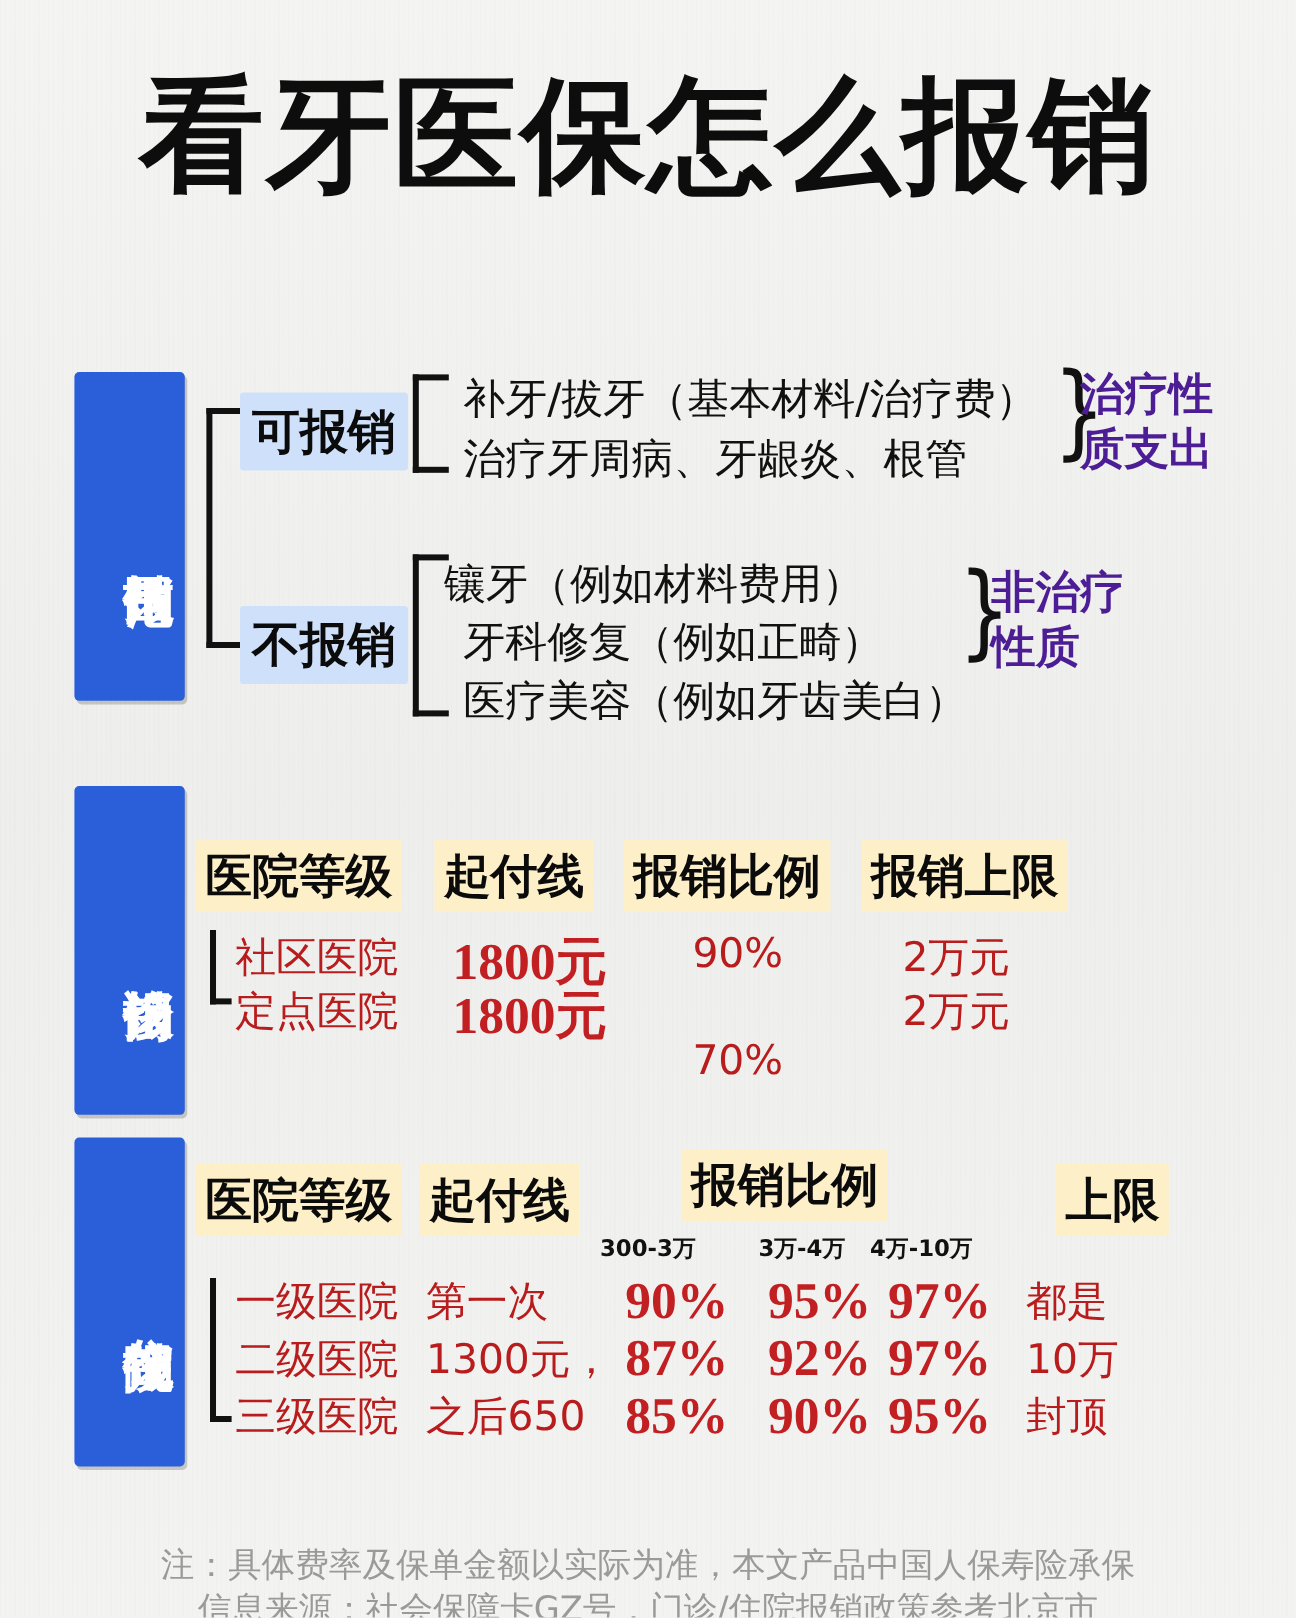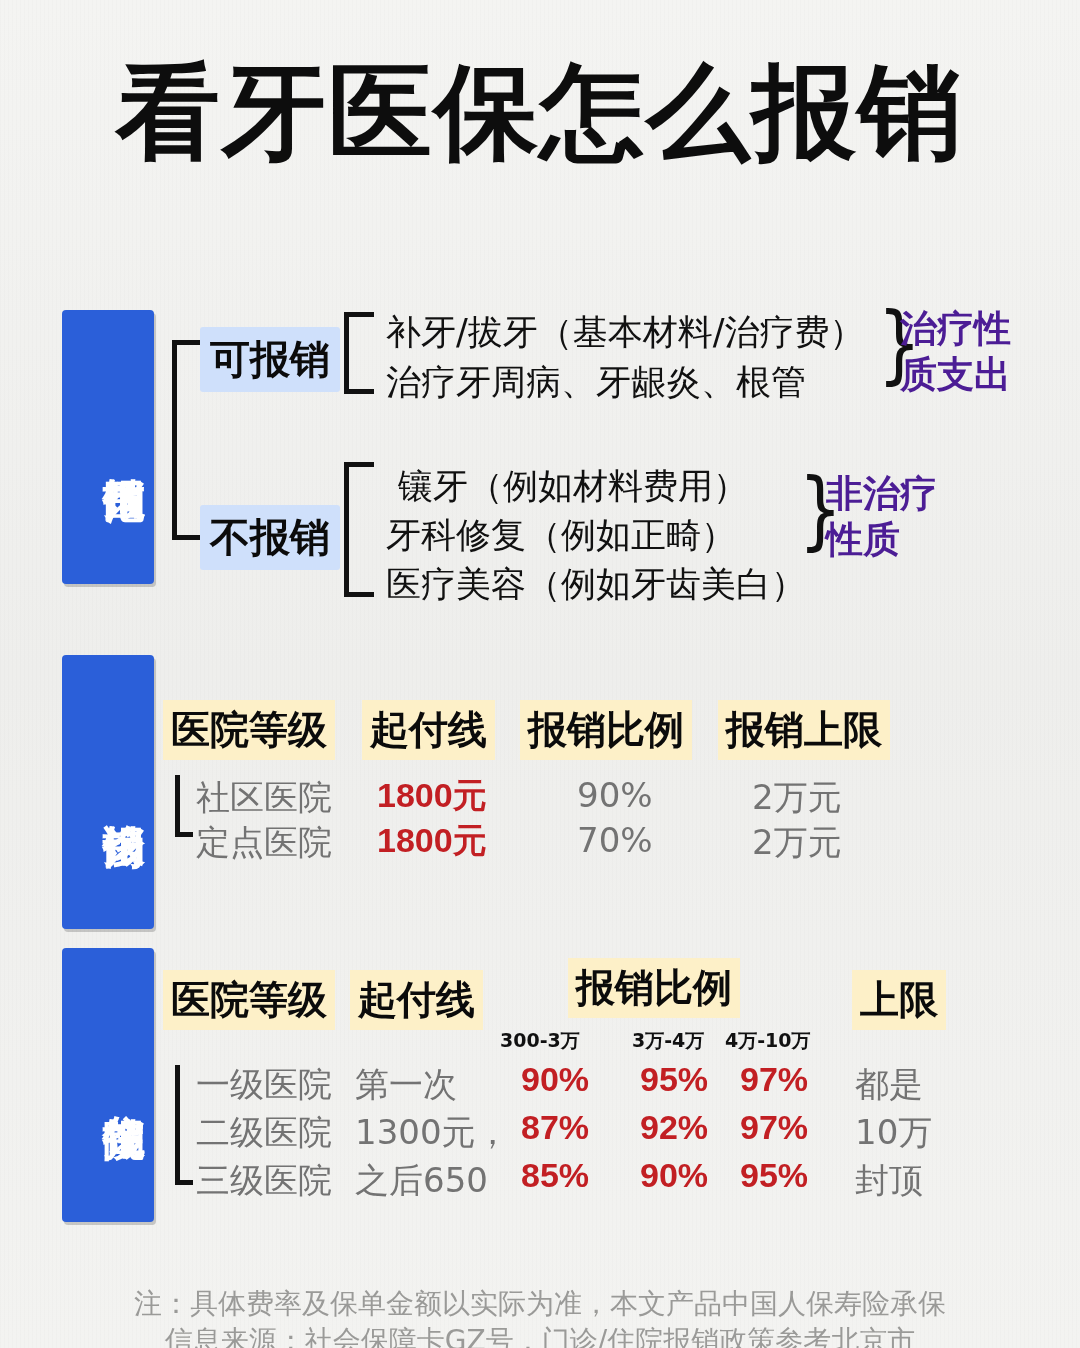--- a/index.html
+++ b/index.html
@@ -127,31 +127,31 @@
     font-weight: 900;
     font-size: 39px;
     padding: 3px 8px;
     white-space: nowrap;
     color: #0b0b0b;
     font-family: "DejaVu Sans", "Liberation Sans", sans-serif;
   }
   .cell {
     position: absolute;
     font-size: 34px;
-    color: #737373;
+    color: #b91c1c;
     white-space: nowrap;
     font-family: "DejaVu Sans", "Liberation Sans", sans-serif;
   }
   .cell-red {
     position: absolute;
-    font-size: 34px;
+    font-size: 43px;
     color: #c21f23;
     font-weight: 900;
     white-space: nowrap;
-    font-family: Liberation Sans, sans-serif;
+    font-family: Liberation Serif, serif;
   }
   .subhead {
     position: absolute;
     font-size: 19px;
     font-weight: 900;
     color: #111;
     white-space: nowrap;
     font-family: "DejaVu Sans", "Liberation Sans", sans-serif;
   }
 
@@ -183,21 +183,21 @@
   <div class="item" style="top:309px; left:386px;">补牙/拔牙（基本材料/治疗费）</div>
   <div class="item" style="top:359px; left:386px;">治疗牙周病、牙龈炎、根管</div>
   <div class="brace" style="top:300px; left:872px;">}</div>
   <div class="redtext" style="top:306px; left:900px;">
     <span>治疗性</span><br>
     <span>质支出</span>
   </div>
 
   <div class="sublabel" style="top:505px; left:200px;">不报销</div>
   <div class="bracket" style="top:462px; left:344px; width:30px; height:135px;"></div>
-  <div class="item" style="top:463px; left:398px;">镶牙（例如材料费用）</div>
+  <div class="item" style="top:463px; left:370px;">镶牙（例如材料费用）</div>
   <div class="item" style="top:561px; left:386px;">医疗美容（例如牙齿美白）</div>
   <div class="item" style="top:512px; left:386px;">牙科修复（例如正畸）</div>
   <div class="brace" style="top:466px; left:793px;">}</div>
   <div class="redtext" style="top:471px; left:826px;">
     <span>非治疗</span><br>
     <span>性质</span>
   </div>
 
   <div class="vlabel" style="top:655px; left:62px; width:76px; height:250px;">门诊报销</div>
 
@@ -208,29 +208,29 @@
 
   <div class="tick" style="top:775px; left:175px; width:18px; height:62px;"></div>
 
   <div class="cell" style="top:775px; left:196px;">社区医院</div>
   <div class="cell-red" style="top:773px; left:377px;">1800元</div>
   <div class="cell" style="top:775px; left:577px;">90%</div>
   <div class="cell" style="top:775px; left:752px;">2万元</div>
 
   <div class="cell" style="top:820px; left:196px;">定点医院</div>
   <div class="cell-red" style="top:818px; left:377px;">1800元</div>
-  <div class="cell" style="top:820px; left:577px;">70%</div>
+  <div class="cell" style="top:864px; left:577px;">70%</div>
   <div class="cell" style="top:820px; left:752px;">2万元</div>
 
   <div class="vlabel" style="top:948px; left:62px; width:76px; height:250px;">住院报销</div>
 
   <div class="colhead" style="top:970px; left:163px;">医院等级</div>
   <div class="colhead" style="top:970px; left:350px;">起付线</div>
   <div class="colhead" style="top:958px; left:568px;">报销比例</div>
-  <div class="colhead" style="top:970px; left:852px;">上限</div>
+  <div class="colhead" style="top:970px; left:880px;">上限</div>
 
   <div class="subhead" style="top:1028px; left:500px;">300-3万</div>
   <div class="subhead" style="top:1028px; left:632px;">3万-4万</div>
   <div class="subhead" style="top:1028px; left:725px;">4万-10万</div>
 
   <div class="tick" style="top:1065px; left:175px; width:18px; height:120px;"></div>
 
   <div class="cell" style="top:1062px; left:196px;">一级医院</div>
   <div class="cell" style="top:1062px; left:355px;">第一次</div>
   <div class="cell-red" style="top:1060px; left:521px;">90%</div>

